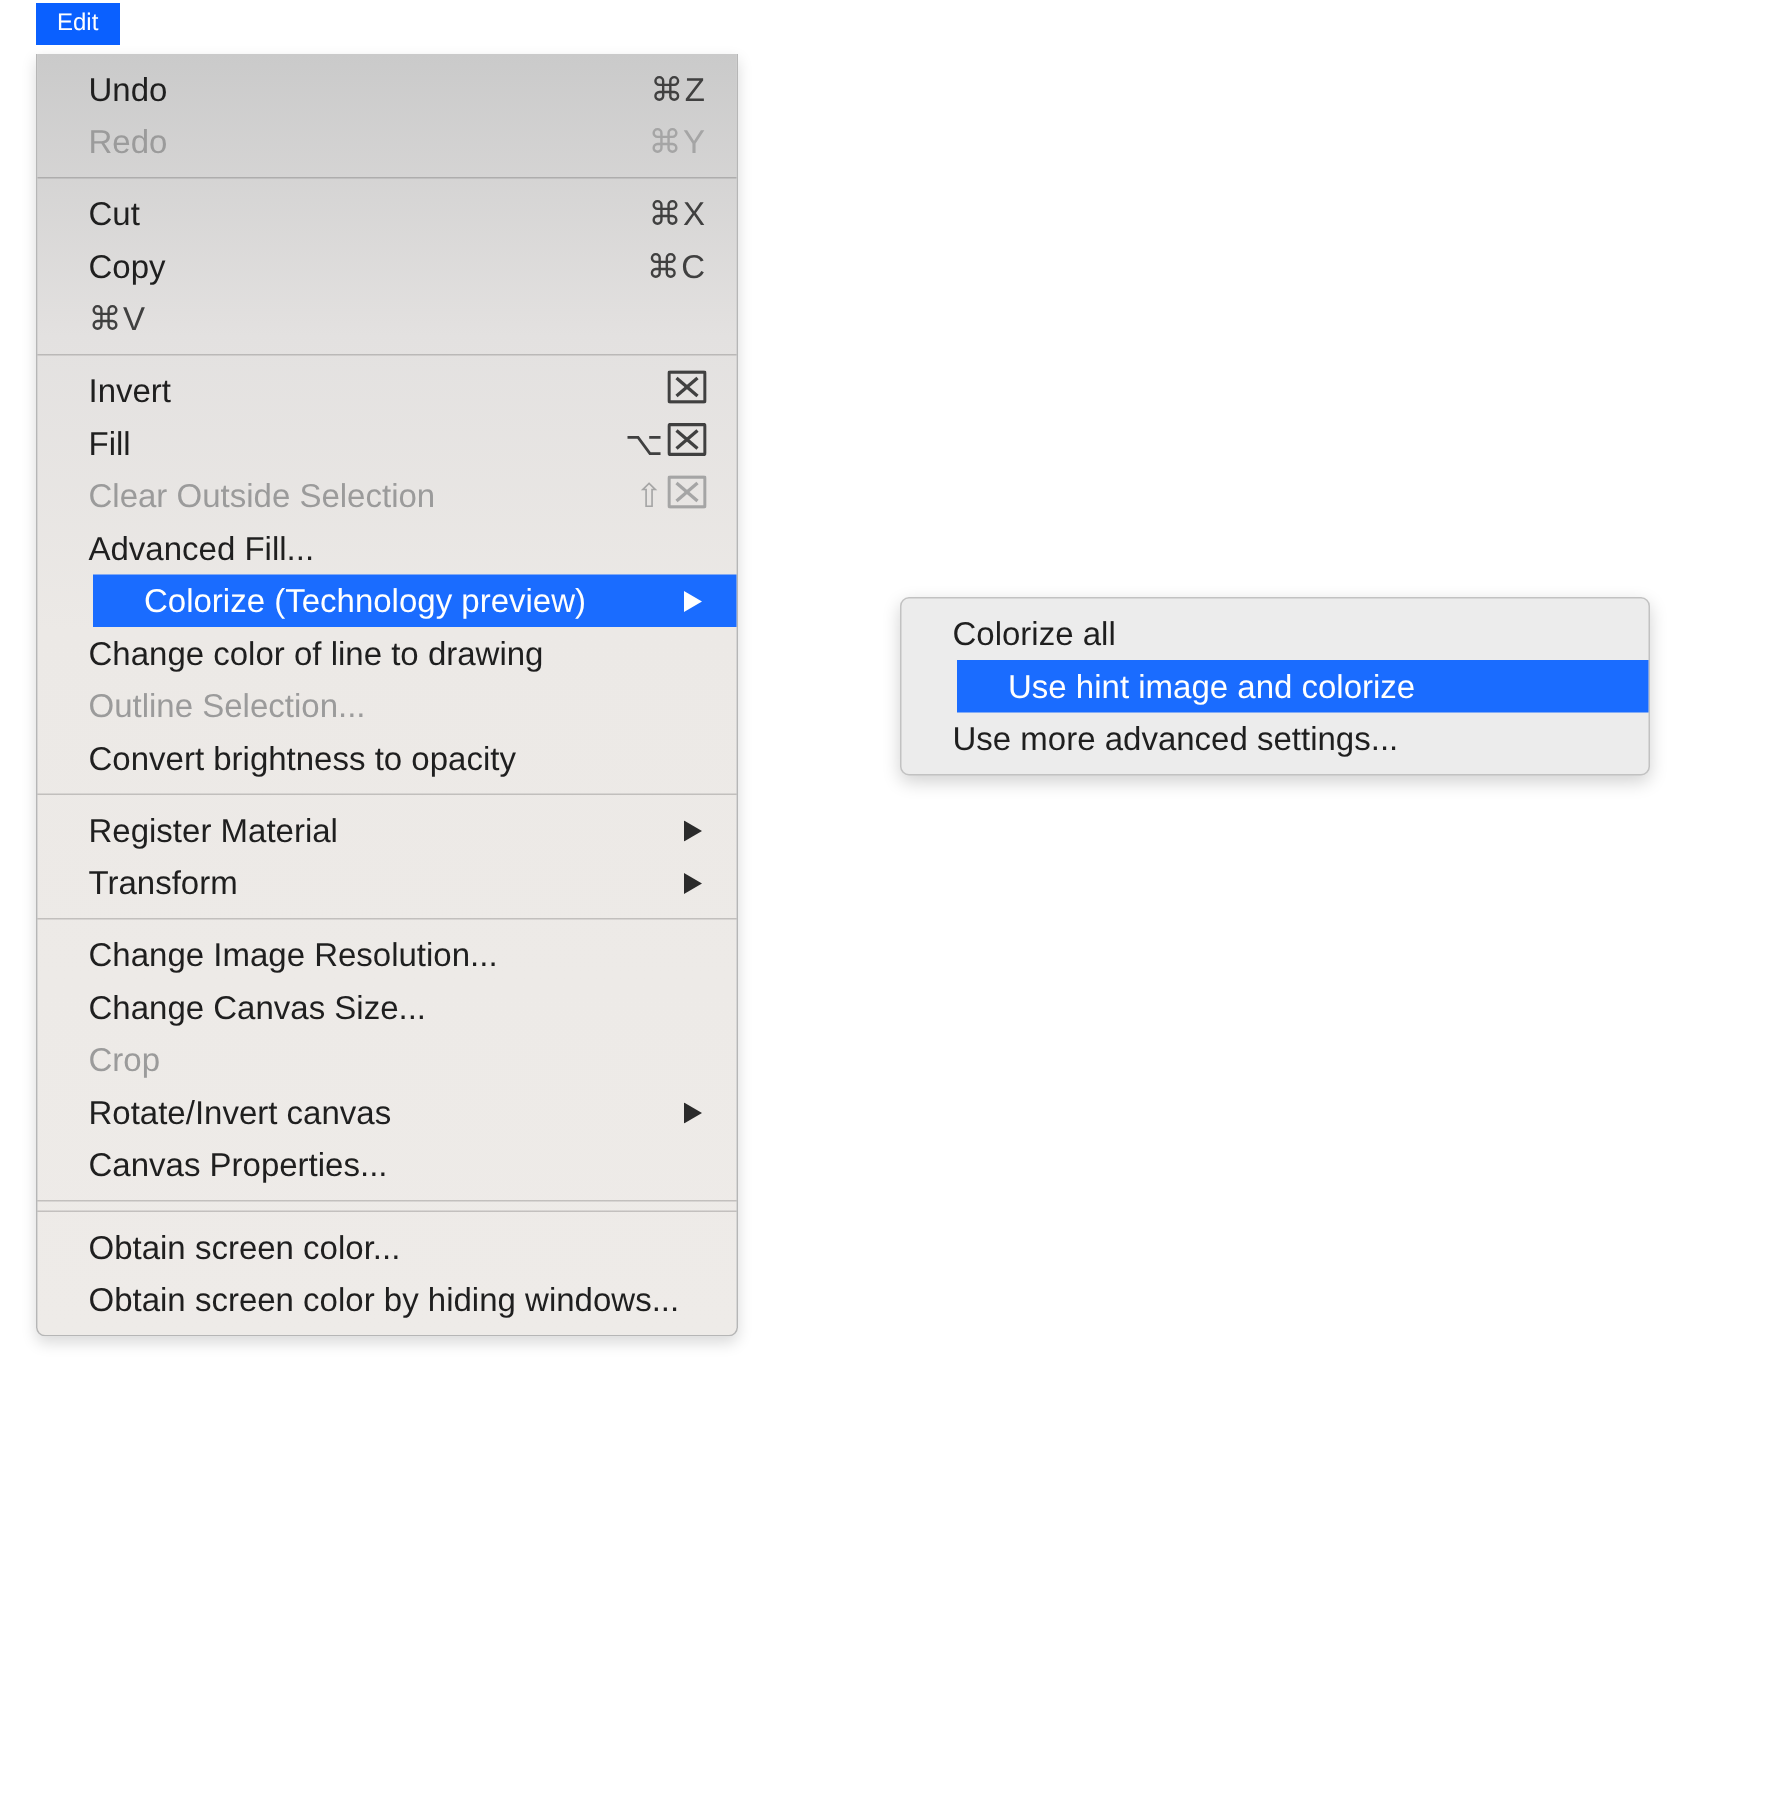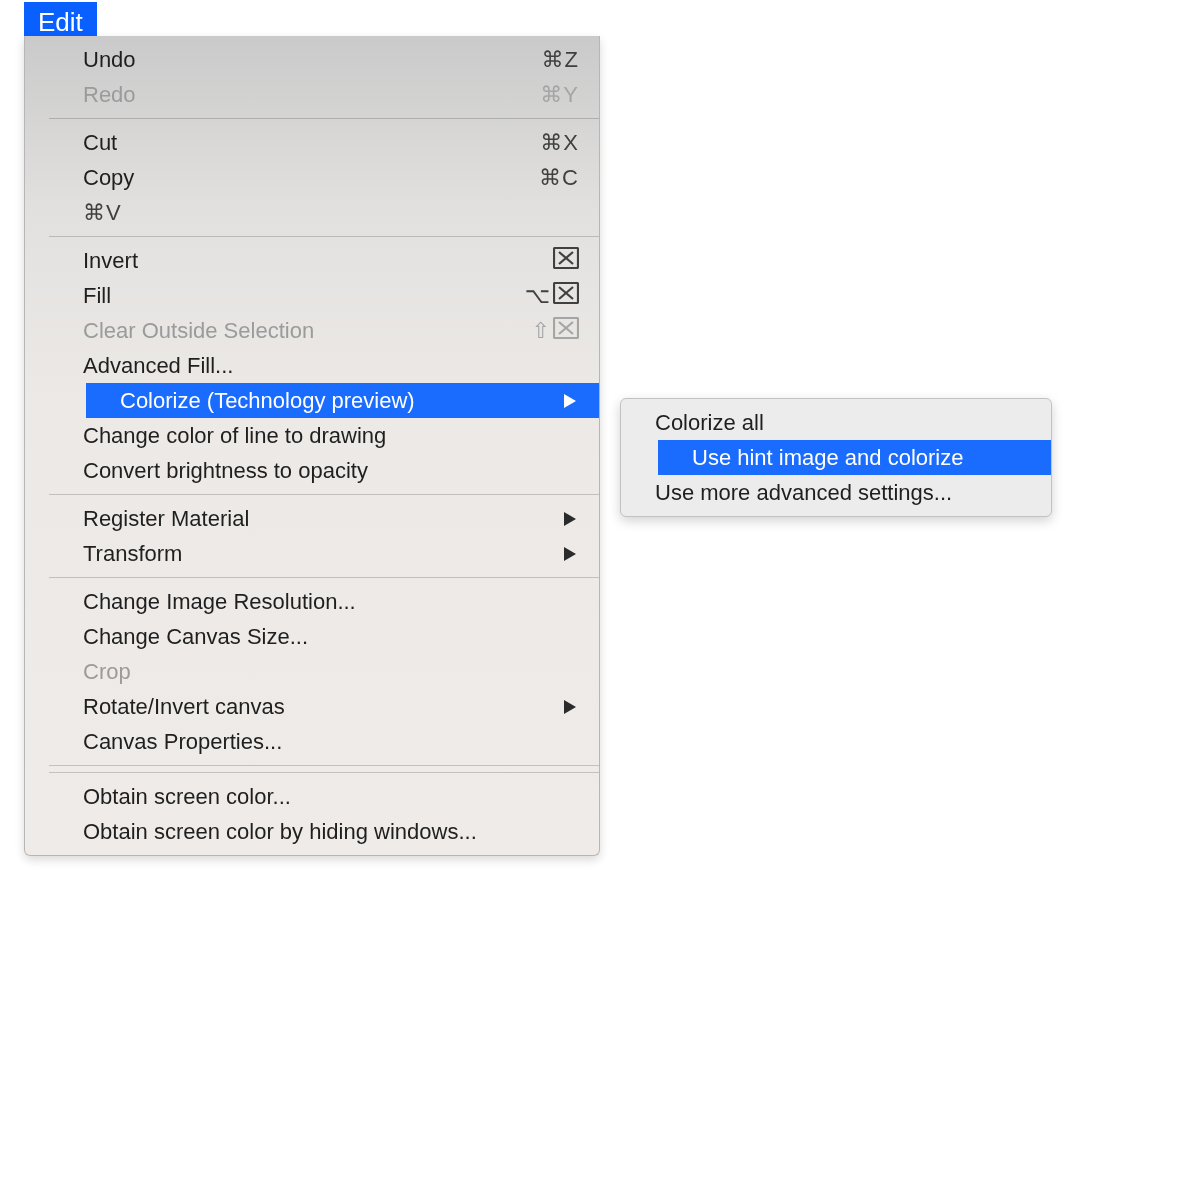--- a/index.html
+++ b/index.html
@@ -13,45 +13,44 @@
       background: #ffffff;
       width: 1194px;
       height: 1196px;
       position: relative;
     }
     .menu-title {
       display: inline-block;
       background: #0a60ff;
       color: #ffffff;
       padding: 5px 14px;
-      font-size: 26px;
+      font-size: 16px;
       font-weight: 400;
       position: absolute;
       left: 24px;
       top: 2px;
     }
     .menu-panel {
       position: absolute;
       left: 24px;
       top: 36px;
-      width: 576px;
+      width: 468px;
       background: linear-gradient(180deg, #cacaca 0%, #e3e1e0 22%, #ece9e6 45%, #eeebe8 100%);
       border: 1px solid #b6b6b6;
       border-top: none;
       box-shadow: 0 4px 10px rgba(0,0,0,0.15);
       border-radius: 0 0 6px 6px;
       padding-top: 6px;
       padding-bottom: 6px;
-      padding-left: 24px;
     }
     .submenu-panel {
       position: absolute;
-      left: 620px;
+      left: 600px;
       top: 398px;
-      width: 432px;
+      width: 500px;
       background: #ececec;
       border: 1px solid #c2c2c2;
       box-shadow: 0 4px 12px rgba(0,0,0,0.18);
       border-radius: 6px;
       padding-top: 6px;
       padding-bottom: 6px;
     }
     .menu-item {
       display: flex;
       align-items: center;
@@ -163,20 +162,23 @@
       <span class="label">Advanced Fill...</span>
     </div>
     <div class="menu-item highlighted">
       <span class="label">Colorize (Technology preview)</span>
       <span class="arrow"><svg class="tri" viewBox="0 0 12 14">
           <use href="#icon-arrow-right" fill="#ffffff"></use>
         </svg></span>
     </div>
     <div class="menu-item">
       <span class="label">Change color of line to drawing</span>
+    </div>
+    <div class="menu-item disabled">
+      <span class="label">Outline Selection...</span>
     </div>
     <div class="menu-item">
       <span class="label">Convert brightness to opacity</span>
     </div>
     <div class="separator"></div>
     <div class="menu-item">
       <span class="label">Register Material</span>
       <span class="arrow"><svg class="tri" viewBox="0 0 12 14">
           <use href="#icon-arrow-right" fill="#2b2b2b"></use>
         </svg></span>

